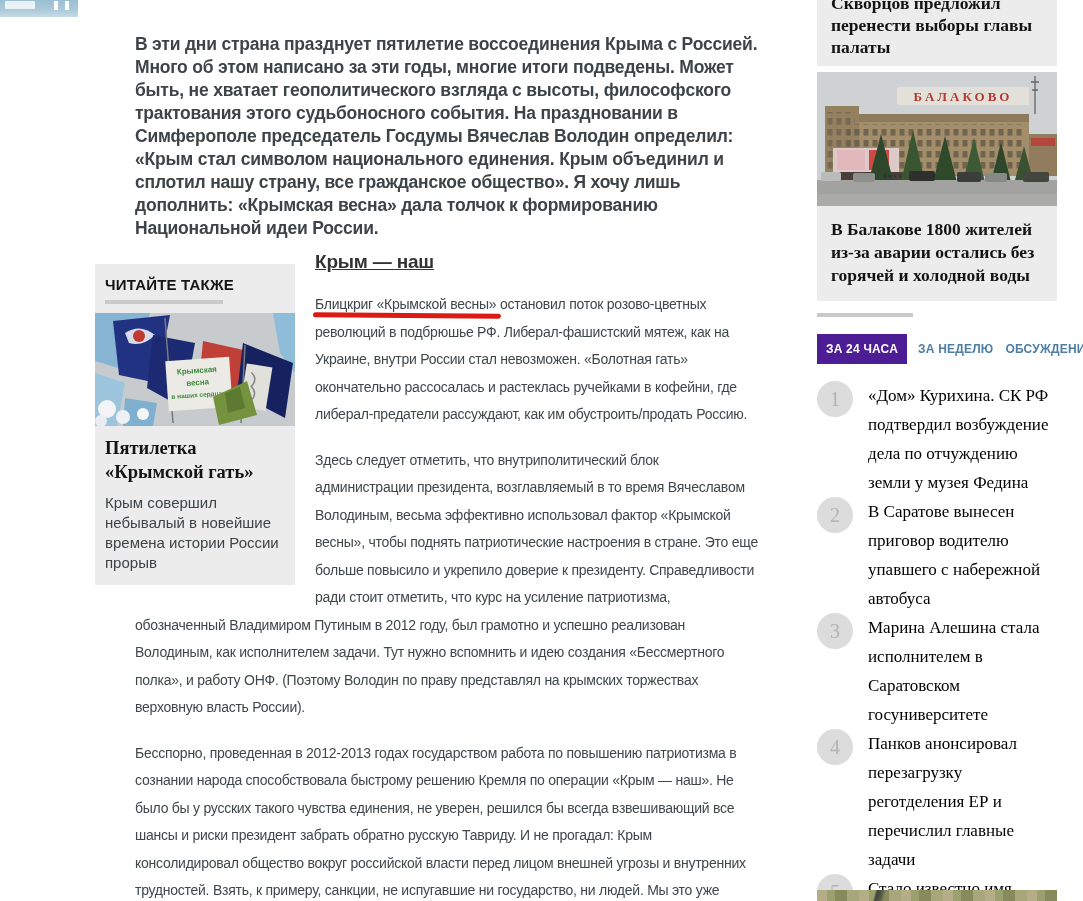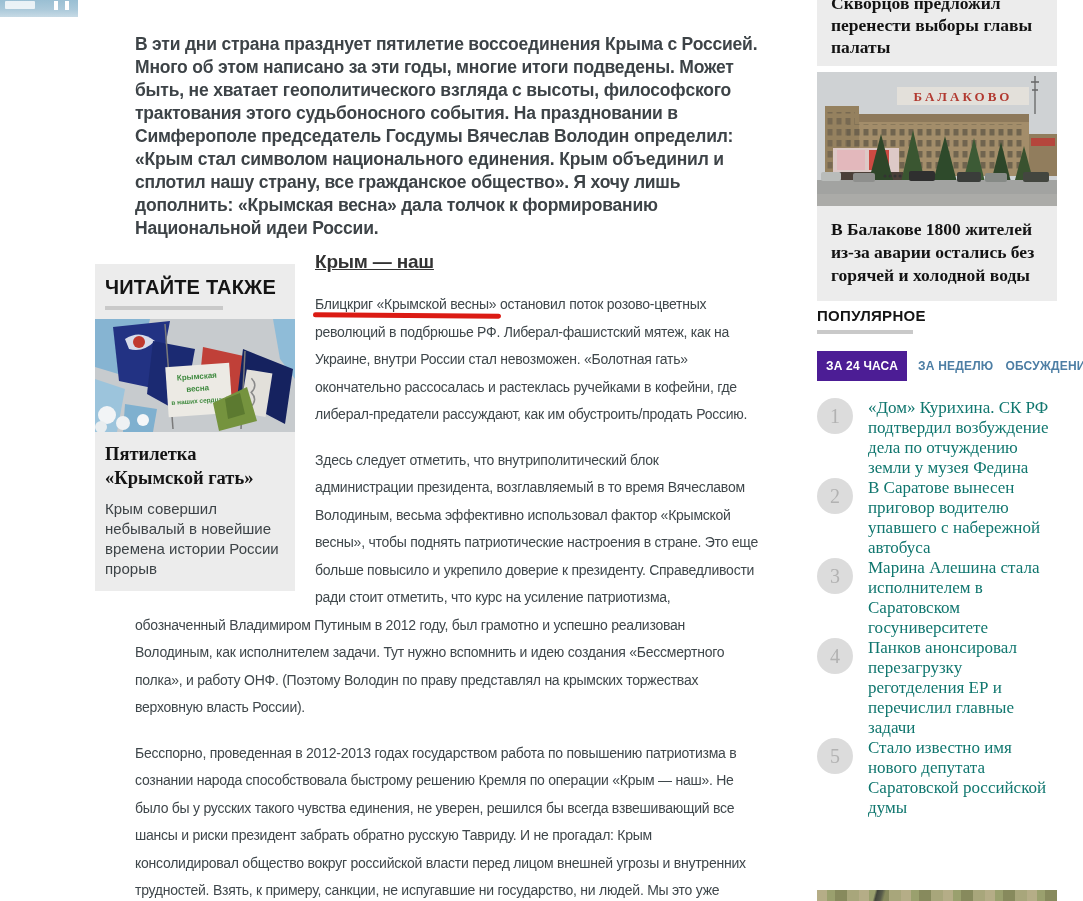--- a/index.html
+++ b/index.html
@@ -33,21 +33,21 @@
   .redline::after{
     content:"";position:absolute;left:-2px;right:-5px;bottom:-6px;height:5px;
     background:#db1b14;border-radius:3px;transform:rotate(0.5deg);
   }
 
   
   .read-also{
     float:left;width:200px;margin:24px 20px 14px -40px;
     background:#ececec;cursor:pointer;
   }
-  .ra-label{font-size:20px;font-weight:bold;color:#141414;margin:12px 12px 0 10px;letter-spacing:.2px;}
+  .ra-label{font-size:15px;font-weight:bold;color:#141414;margin:12px 12px 0 10px;letter-spacing:.2px;}
   .ra-bar{height:4px;background:#c9c9c9;width:118px;margin:7px 0 9px 10px;}
   .ra-img{display:block;width:200px;height:113px;}
   .ra-title{
     font-family:"Liberation Serif","DejaVu Serif",serif;font-weight:bold;
     font-size:18.5px;line-height:24px;color:#141414;margin:10px 10px 0;
   }
   .ra-desc{font-size:15px;line-height:20px;color:#3d4347;margin:9px 12px 0 10px;padding-bottom:12px;}
 
   
   .sb{position:absolute;left:817px;width:240px;box-sizing:border-box;}
@@ -71,21 +71,21 @@
   .tab.active{background:#4c1d95;color:#fff;padding:8px 9px;margin-right:5px;}
   .pop-list{margin-top:17px;}
   .pop-item{display:flex;margin-bottom:0;cursor:pointer;}
   .pop-num{
     width:36px;height:36px;border-radius:50%;background:#dcdcdc;color:#b2b2b2;
     font-family:"Liberation Serif","DejaVu Serif",serif;font-size:20px;line-height:36px;
     text-align:center;margin-right:15px;flex:0 0 36px;
   }
   .pop-text{
     font-family:"Liberation Serif","DejaVu Serif",serif;
-    font-size:17px;line-height:20px;color:#0f766e;width:185px;
+    font-size:17px;line-height:29px;color:#000000;width:185px;
   }
   #sb-bottomimg{
     top:890px;height:12px;cursor:pointer;
     background:
       linear-gradient(105deg, transparent 24%, #41453a 25%, #575b4a 27%, transparent 28.5%),
       repeating-linear-gradient(90deg,#b5ad87 0 10px,#9aa06e 10px 18px,#878a5d 18px 30px,#a8a67b 30px 42px);
   }
 </style>
 </head>
 <body>
@@ -192,21 +192,20 @@
       <circle cx="73" cy="104" r="1.5" fill="#333"></circle>
     <circle cx="78" cy="104" r="1.5" fill="#333"></circle>
       <circle cx="83" cy="104" r="1.5" fill="#333"></circle>
   </svg>
   <div class="pc-body">
     <div class="pc-title">В Балакове 1800 жителей из-за аварии остались без горячей и холодной воды</div>
   </div>
 </div>
 
 <div class="sb" id="sb-popular">
-  <div class="pop-label">ПОПУЛЯРНОЕ</div>
   <div class="pop-bar"></div>
   <div class="tabs">
     <span class="tab active">ЗА 24 ЧАСА</span>
     <span class="tab">ЗА НЕДЕЛЮ</span>
     <span class="tab">ОБСУЖДЕНИЕ</span>
   </div>
   <div class="pop-list">
     <div class="pop-item">
       <div class="pop-num">1</div>
       <div class="pop-text">«Дом» Курихина. СК РФ подтвердил возбуждение дела по отчуждению земли у музея Федина</div>

